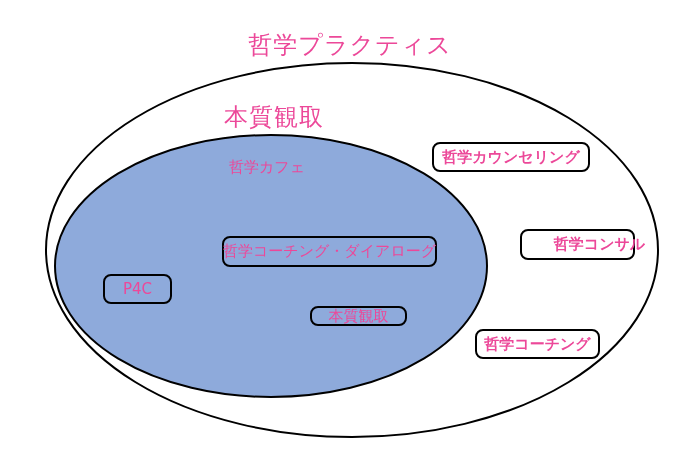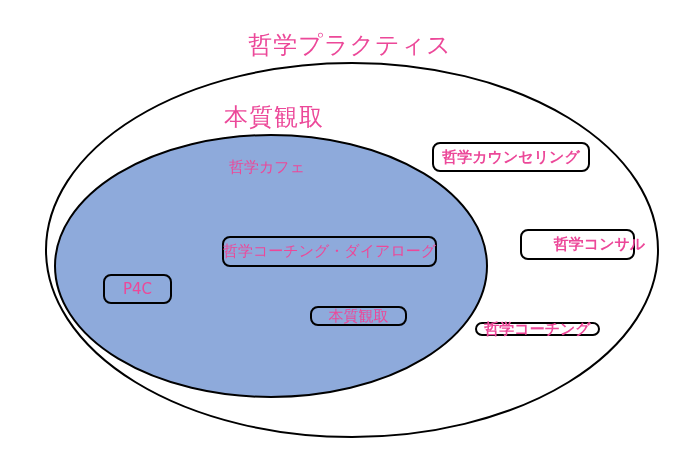--- a/index.html
+++ b/index.html
@@ -69,21 +69,21 @@
   }
   .node-box.on-white {
     background: #ffffff;
     font-weight: bold;
   }
   .box-socratic   { left: 222px; top: 236px; width: 215px; height: 31px; }
   .box-p4c        { left: 103px; top: 274px; width: 69px;  height: 30px; }
   .box-essence    { left: 310px; top: 306px; width: 97px;  height: 20px; border-radius: 8px; }
   .box-counseling { left: 432px; top: 142px; width: 158px; height: 30px; }
   .box-consulting { left: 520px; top: 229px; width: 115px; height: 31px; padding-left: 44px; }
-  .box-coaching   { left: 475px; top: 322px; width: 125px; height: 14px; }
+  .box-coaching   { left: 475px; top: 329px; width: 125px; height: 30px; }
 </style>
 </head>
 <body>
 
 <div class="stage">
 
   <svg width="700" height="472" viewBox="0 0 700 472">
     <ellipse class="outer-ellipse" cx="352" cy="250" rx="306" ry="187"></ellipse>
     <ellipse class="inner-ellipse" cx="271" cy="266" rx="216" ry="131" fill="#8EAADB"></ellipse>
   </svg>

